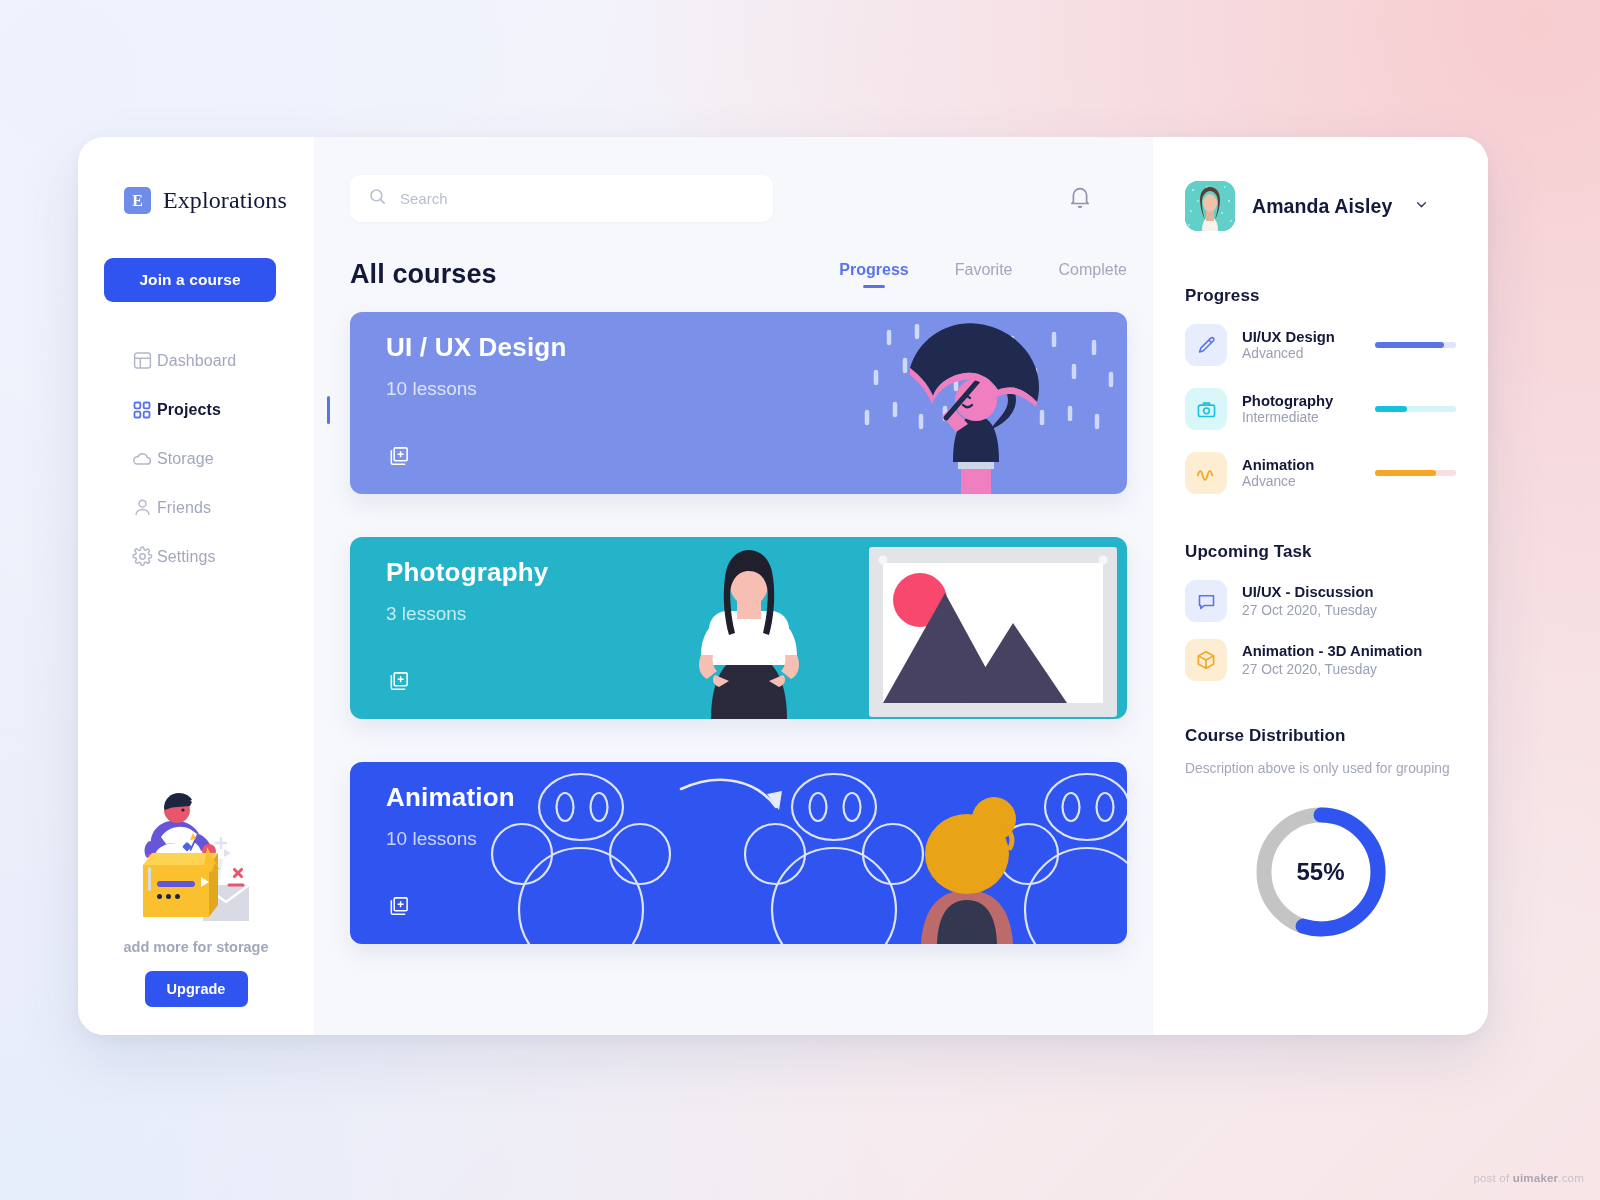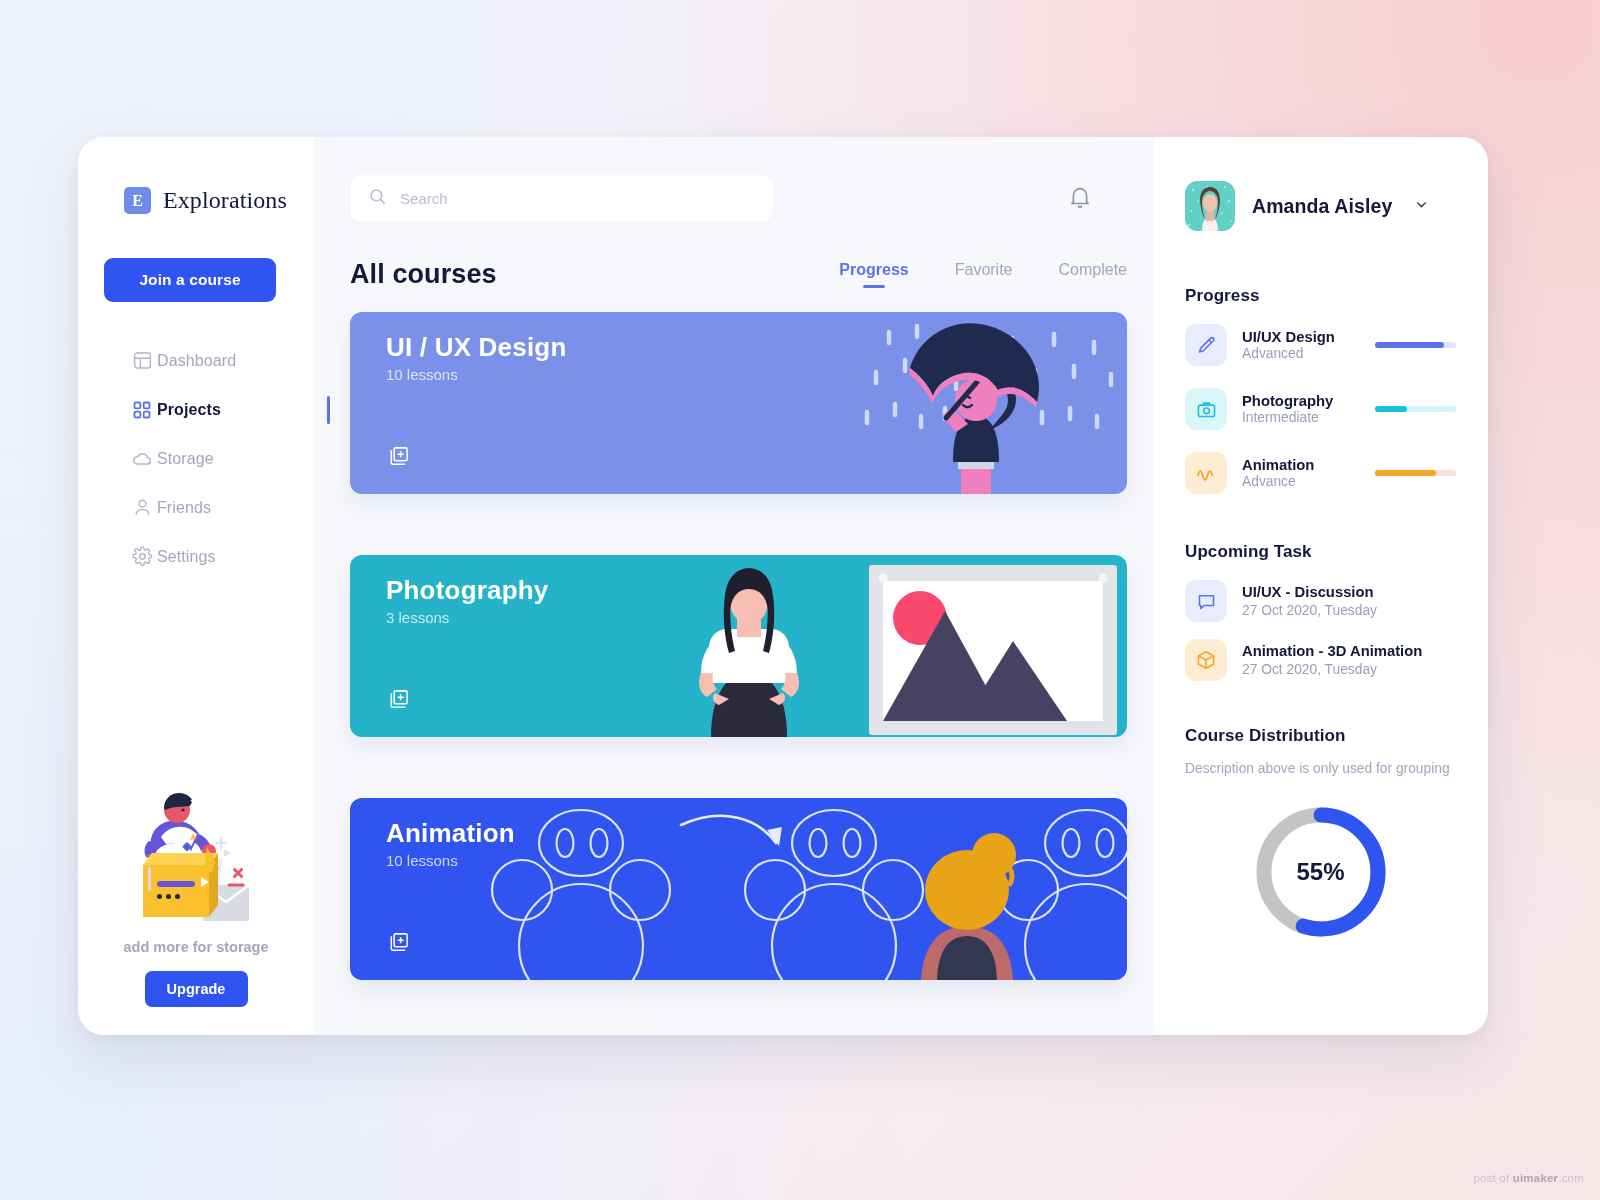--- a/index.html
+++ b/index.html
@@ -77,28 +77,28 @@
   .section-title { font-size:27px; font-weight:700; color:#14183a; letter-spacing:.1px; }
   .tabs { margin-left:auto; display:flex; gap:46px; padding-bottom:2px; }
   .tab { font-size:16px; color:#a3a7bd; cursor:pointer; position:relative; padding-bottom:9px; }
   .tab.active { color:#5a74e8; font-weight:700; }
   .tab.active::after {
     content:""; position:absolute; left:50%; transform:translateX(-50%);
     bottom:0; width:22px; height:3px; border-radius:2px; background:#5a74e8;
   }
 
   
-  .cards { margin-top:22px; display:flex; flex-direction:column; gap:61px; }
+  .cards { margin-top:22px; display:flex; flex-direction:column; gap:43px; }
   .card {
     position:relative; height:182px; border-radius:12px; overflow:hidden;
     cursor:pointer; box-shadow:0 10px 22px rgba(70,90,160,.10);
   }
   .card .label { position:absolute; left:36px; top:20px; z-index:4; }
   .card .c-title { font-size:26px; font-weight:700; color:#fff; letter-spacing:.2px; }
-  .card .c-sub { margin-top:3px; font-size:15px; color:rgba(255,255,255,.74); }
+  .card .c-sub { margin-top:15px; font-size:19px; color:rgba(255,255,255,.74); }
   .card .add { position:absolute; left:37px; bottom:22px; z-index:4; cursor:pointer; }
   .card .art { position:absolute; inset:0; z-index:1; }
 
   .card-uiux { background:#7b90e8; }
   .card-photo { background:#24b3c9; }
   .card-anim  { background:#2f54f0; }
 
   
   .rail {
     flex:0 0 335px; background:#fff; padding:0 32px;

